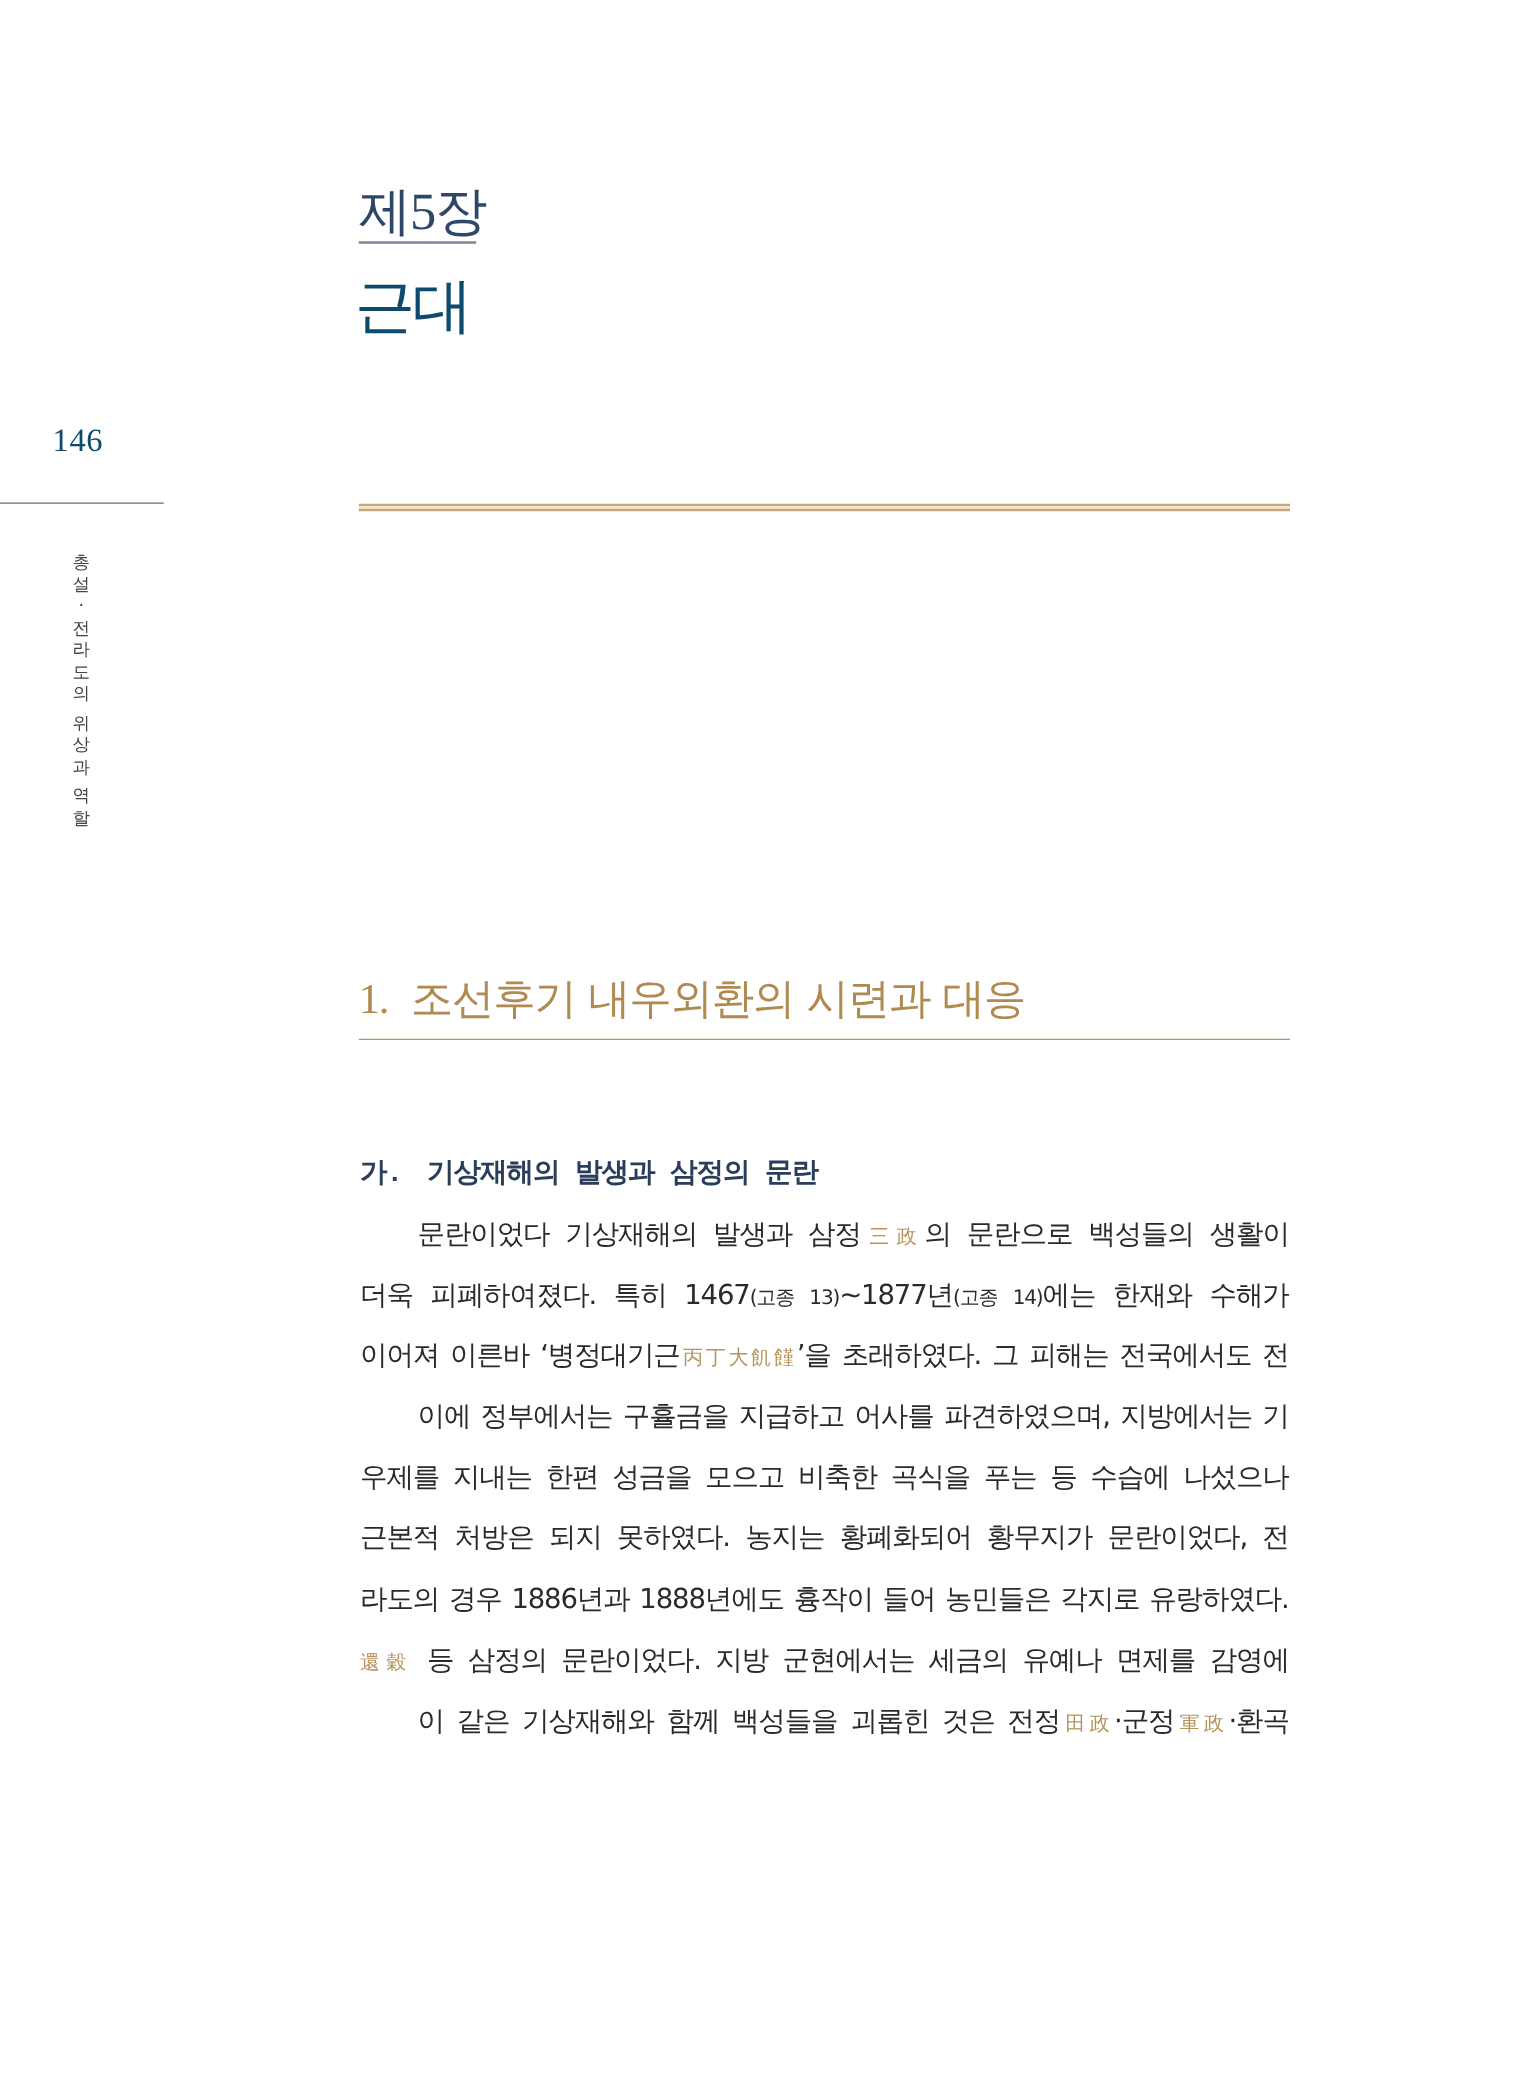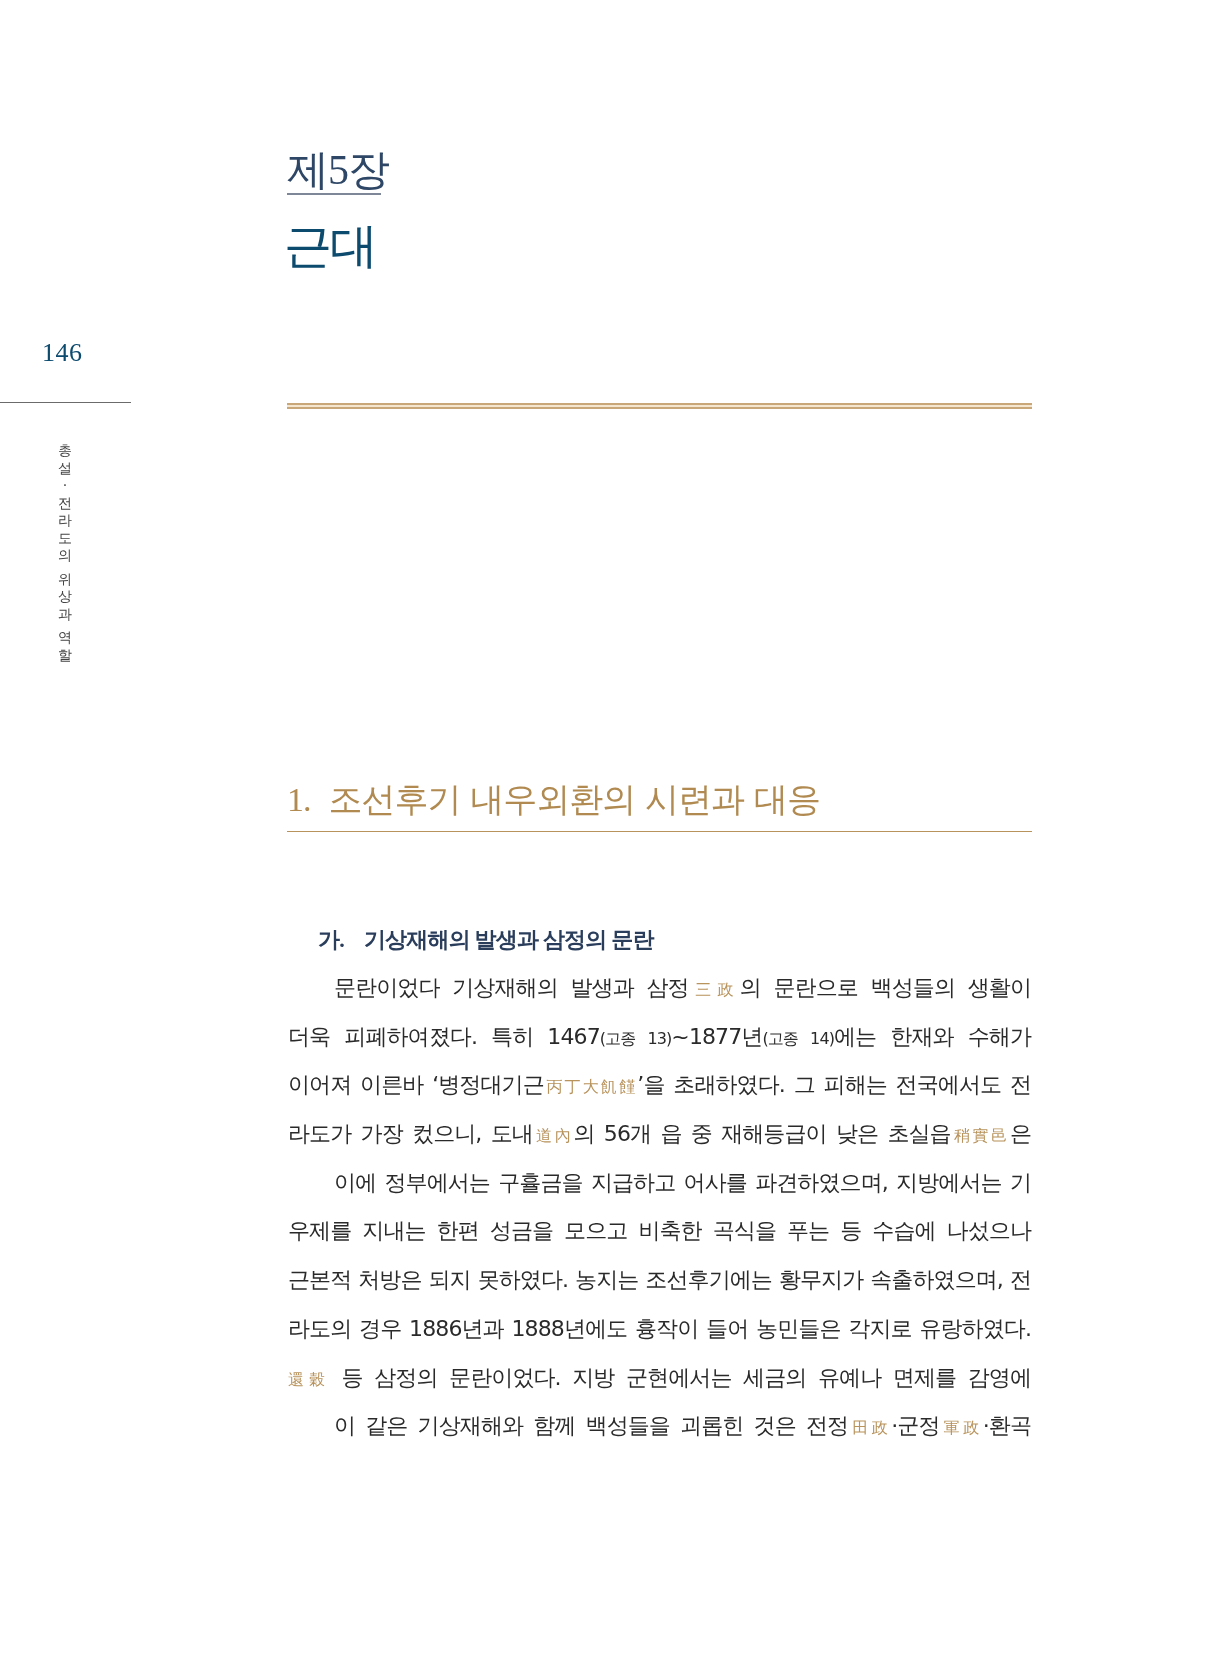--- a/index.html
+++ b/index.html
@@ -26,21 +26,21 @@
   .triple-rule .r1 { background:#c9a778; }
   .triple-rule .r2 { background:#f4e6cf; }
   .triple-rule .r3 { background:#c9a778; }
 
   
   .section-heading { left:287px; top:776px; font-size:34px; color:#b08a50; font-family:"DejaVu Sans","Liberation Sans",sans-serif; letter-spacing:-1px; line-height:46px; white-space:nowrap; }
   .section-heading .num { font-family:"Liberation Serif","DejaVu Serif",serif; margin-right:18px; }
   .section-rule { left:287px; top:831px; width:745px; height:0; border-top:1.5px solid #b8935c; }
 
   
-  .subsection-heading { left:288px; top:926px; font-size:22px; font-weight:bold; color:#2a3e5c; font-family:Liberation Serif, serif; letter-spacing:-0.8px; line-height:28px; white-space:nowrap;margin-left:30px; }
+  .subsection-heading { left:288px; top:926px; font-size:22px; font-weight:bold; color:#2a3e5c; font-family:Liberation Mono, monospace; letter-spacing:-0.8px; line-height:28px; white-space:nowrap; }
   .subsection-heading .num { margin-right:20px; }
 
   
   .body-text { left:288px; top:964px; width:743px; font-size:22px; color:#2a2a2a;
                font-family:"DejaVu Sans","Liberation Sans",sans-serif; letter-spacing:-0.9px; }
   .line { display:block; height:48.7px; line-height:48.7px; text-align:justify; text-align-last:justify; white-space:nowrap; overflow:visible; }
   .line.last { text-align-last:left; }
   .line.indent { padding-left:46px; }
   .hanja { color:#b8935c; font-size:16px; font-family:"DejaVu Serif","Liberation Serif",serif; letter-spacing:-0.5px; }
   .small { font-size:16px; }
@@ -83,20 +83,19 @@
 <div class="abs section-rule"></div>
 
 <div class="abs subsection-heading">
   <span class="num">가.</span><span>기상재해의 발생과 삼정의 문란</span>
 </div>
 
 <div class="abs body-text" id="body-text">
     <span class="line indent"><span>문란이었다 기상재해의 발생과 삼정</span><span class="hanja">三政</span><span>의 문란으로 백성들의 생활이</span></span>
     <span class="line"><span>더욱 피폐하여졌다. 특히 1467</span><span class="small">(고종 13)</span><span>~1877년</span><span class="small">(고종 14)</span><span>에는 한재와 수해가</span></span>
     <span class="line"><span>이어져 이른바 ‘병정대기근</span><span class="hanja">丙丁大飢饉</span><span>’을 초래하였다. 그 피해는 전국에서도 전</span></span>
-    <span class="line"><span>라도가 가장 컸으니, 도내</span><span class="hanja">道內</span><span>의 56개 읍 중 재해등급이 낮은 초실읍</span><span class="hanja">稍實邑</span><span>은</span></span>
     <span class="line indent"><span>이에 정부에서는 구휼금을 지급하고 어사를 파견하였으며, 지방에서는 기</span></span>
     <span class="line"><span>우제를 지내는 한편 성금을 모으고 비축한 곡식을 푸는 등 수습에 나섰으나</span></span>
-    <span class="line"><span>근본적 처방은 되지 못하였다. 농지는 조선후기에는 황무지가 속출하였으며, 전</span></span>
+    <span class="line"><span>근본적 처방은 되지 못하였다. 농지는 황폐화되어 황무지가 문란이었다, 전</span></span>
     <span class="line"><span>라도의 경우 1886년과 1888년에도 흉작이 들어 농민들은 각지로 유랑하였다.</span></span>
     <span class="line"><span class="hanja">還穀</span><span> 등 삼정의 문란이었다. 지방 군현에서는 세금의 유예나 면제를 감영에</span></span>
     <span class="line indent"><span>이 같은 기상재해와 함께 백성들을 괴롭힌 것은 전정</span><span class="hanja">田政</span><span>·군정</span><span class="hanja">軍政</span><span>·환곡</span></span>
   </div>
 
 </body></html>

